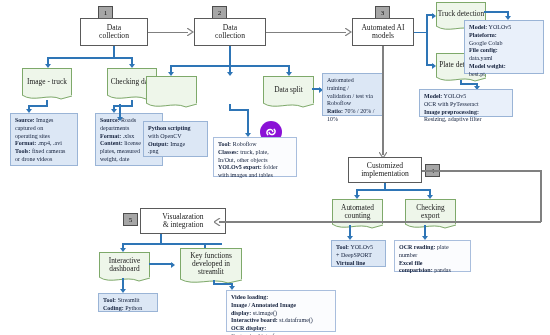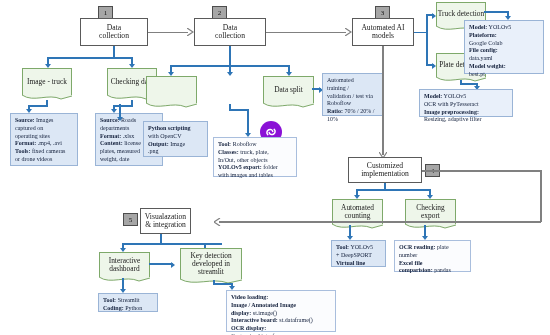--- a/index.html
+++ b/index.html
@@ -388,21 +388,21 @@
         <div><b>OCR reading:</b> plate</div>
         <div>number</div>
         <div><b>Excel file</b></div>
         <div><b>comparision:</b> pandas</div>
       </div>
   </div>
 
   <div class="badge" style="left:123px;top:213px;">
     <span>5</span>
   </div>
-  <div class="node proc" style="left:140px;top:208px;width:51px;height:26px;">
+  <div class="node proc" style="left:140px;top:208px;width:86px;height:26px;">
     <div>
       <span>Visualazation</span>
       <span>&amp; integration</span>
     </div>
   </div>
 
   <div class="ln g" style="left:384px;top:267px;width:1.6px;height:0px;"></div>
   <div class="ln g" style="left:540px;top:170px;width:1.6px;height:52px;"></div>
   <div class="ln g" style="left:422px;top:170px;width:120px;height:1.6px;"></div>
   <div class="ln g" style="left:219px;top:221px;width:322px;height:1.6px;"></div>
@@ -430,21 +430,21 @@
         <path d="M0,0 C12,8 26,-2 40,4 L51,1" fill="none" stroke="#7ea96a" stroke-width="1"></path>
       </svg>
     </div>
   </div>
 
   <div class="ln" style="left:149px;top:263px;width:24px;height:1.8px;"></div>
   <div class="arw right" style="left:171px;top:261.6px;"></div>
 
   <div class="doc" style="left:180px;top:248px;width:60px;height:30px;">
     <div>
-      <span>Key detection</span>
+      <span>Key functions</span>
       <span>developed in</span>
       <span>streamlit</span>
     </div>
     <div class="wave">
       <svg width="62" height="8" viewBox="0 0 62 8" preserveAspectRatio="none">
         <path d="M0,0 C14,8 32,-2 48,4 L62,1 L62,0 Z" fill="#eef6ea" stroke="none"></path>
         <path d="M0,0 C14,8 32,-2 48,4 L62,1" fill="none" stroke="#7ea96a" stroke-width="1"></path>
       </svg>
     </div>
   </div>

